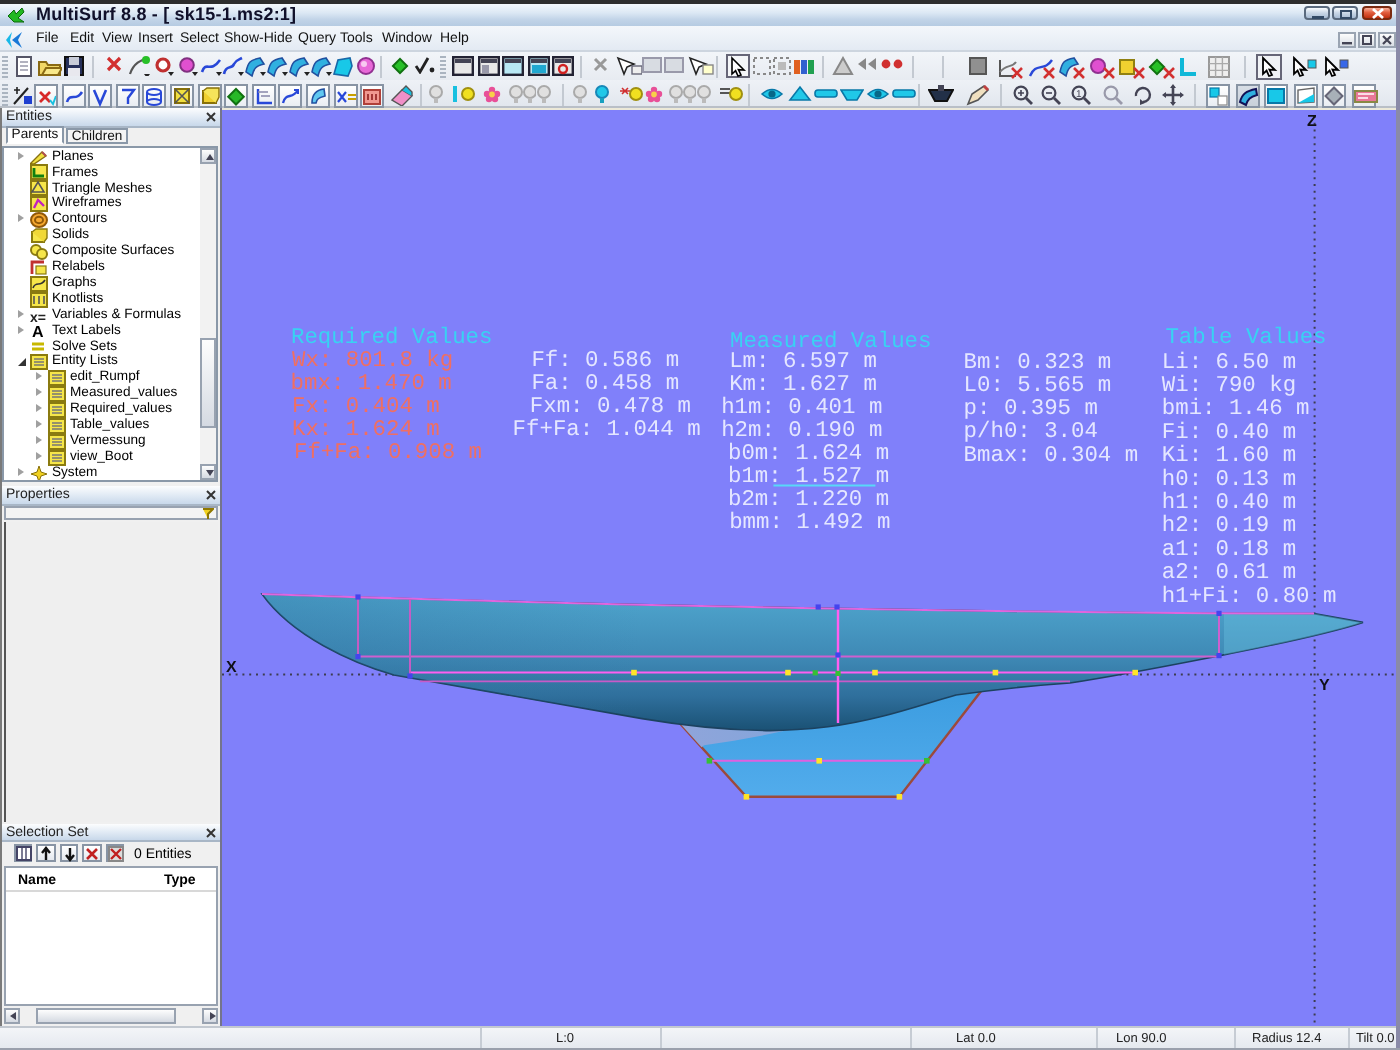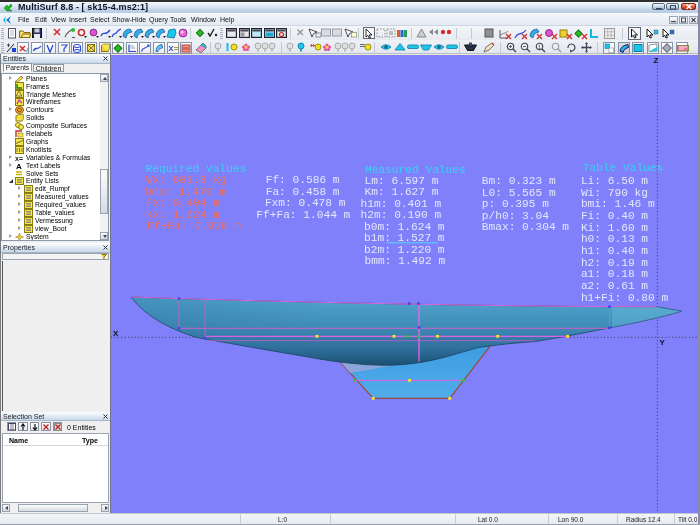--- a/index.html
+++ b/index.html
@@ -47,21 +47,21 @@
 </style>
 </head>
 <body>
 <div class="abs" id="topedge"></div>
 <div class="abs" id="titlebar"></div>
 <div class="abs" style="left:3px;top:3px;width:10px;height:9px;">
  <svg width="10" height="9">
       <path d="M1 5 L4 2 L5 4 L8 1 L9 3 L6 6 L9 8 L4 8 Z" fill="#22b822" stroke="#0a6a0a" stroke-width="0.5"></path>
     </svg>
 </div>
-<div class="abs" id="titletxt">MultiSurf 8.8 - [ sk15-4.ms2:1]</div>
+<div class="abs" id="titletxt">MultiSurf 8.8 - [ sk15-1.ms2:1]</div>
 <div class="abs wbtn" id="wmin">
     <svg width="10" height="5" style="margin:1px 0 0 1px;">
       <rect x="2" y="3" width="6" height="1.5" fill="#334a66"></rect>
     </svg>
   </div>
 <div class="abs wbtn" id="wmax">
     <svg width="10" height="6" style="margin:0.5px 0 0 1px;">
       <rect x="2.5" y="1.5" width="5" height="3.5" fill="none" stroke="#334a66" stroke-width="1"></rect>
     </svg>
   </div>

